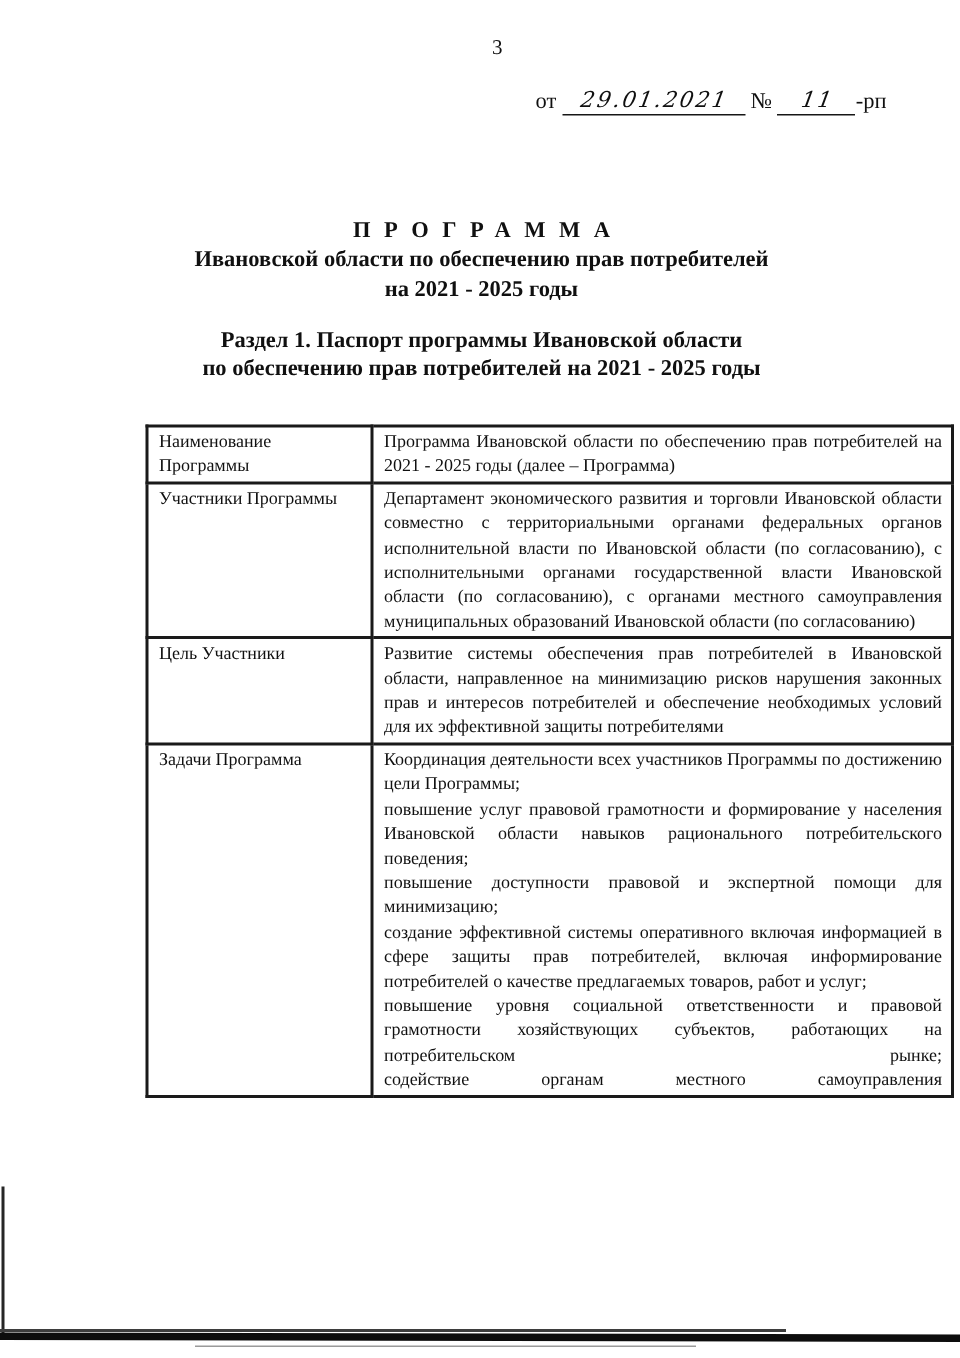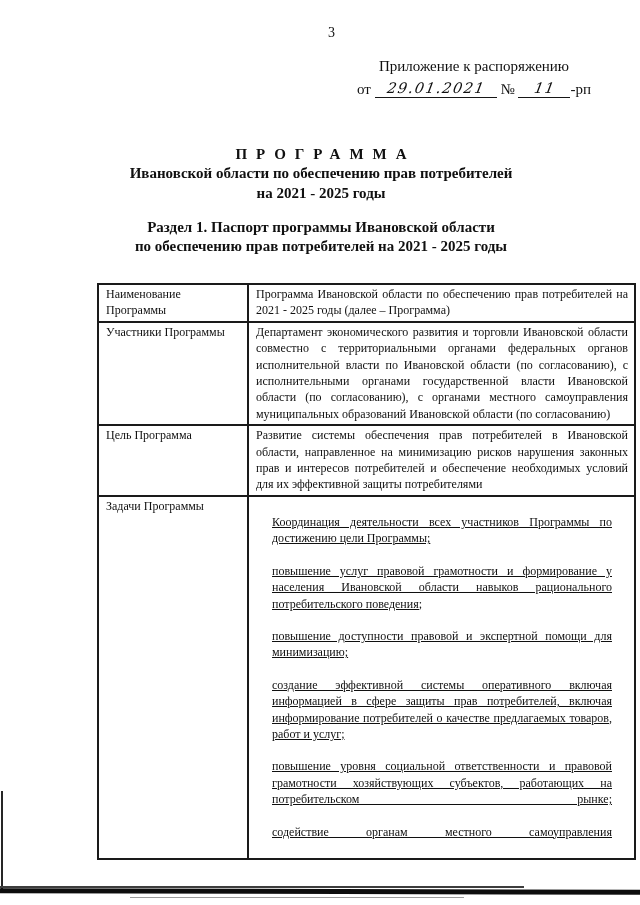--- a/index.html
+++ b/index.html
@@ -57,38 +57,37 @@
     table-layout:fixed;
     font-size:12px;line-height:16.4px;
   }
   table.passport td{
     border:2px solid #1a1a1a;
     vertical-align:top;
     padding:1px 6px 2px 7px;
   }
   td.label-cell{width:135px;text-align:left;}
   td.value-cell{width:372px;text-align:justify;}
-  .value-cell p{margin:16px;text-align:justify;text-decoration:underline;}
+  .value-cell p{margin:0;text-align:justify;}
   .force-last{text-align-last:justify;}
   
   .artifact{position:absolute;background:#1c1c1c;}
   .artifact-vline{left:1px;top:791px;width:2px;height:100px;background:#262626;}
   .artifact-line-a{left:0;top:886px;width:524px;height:2px;background:#3d3d3d;}
   .artifact-bar{left:0;top:889px;width:640px;height:5px;background:#0d0d0d;transform:rotate(0.12deg);}
   .artifact-line-b{left:130px;top:896.5px;width:334px;height:1.5px;background:#9a9a9a;}
 </style>
 </head>
 <body>
 
 <div class="page">
 
   <div class="page-number">3</div>
 
   <div class="header-block">
-    <div>Приложение к распоряжению</div>
     <div class="ref-line">
       <span>от</span>
       <span class="blank blank-date"><span class="handwriting">29.01.2021</span></span>
       <span>№</span>
       <span class="blank blank-number"><span class="handwriting">11</span></span><span>-рп</span>
     </div>
   </div>
 
   <div class="title-block">
     <div class="spaced-title">ПРОГРАММА</div>
@@ -105,25 +104,25 @@
     <tbody>
         <tr>
       <td class="label-cell">Наименование Программы</td>
       <td class="value-cell">Программа Ивановской области по обеспечению прав потребителей на 2021 - 2025 годы (далее – Программа)</td>
     </tr>
     <tr>
       <td class="label-cell">Участники Программы</td>
       <td class="value-cell">Департамент экономического развития и торговли Ивановской области совместно с территориальными органами федеральных органов исполнительной власти по Ивановской области (по согласованию), с исполнительными органами государственной власти Ивановской области (по согласованию), с органами местного самоуправления муниципальных образований Ивановской области (по согласованию)</td>
     </tr>
     <tr>
-      <td class="label-cell">Цель Программа</td>
+      <td class="label-cell">Цель Участники</td>
       <td class="value-cell">Развитие системы обеспечения прав потребителей в Ивановской области, направленное на минимизацию рисков нарушения законных прав и интересов потребителей и обеспечение необходимых условий для их эффективной защиты потребителями</td>
     </tr>
     <tr>
-      <td class="label-cell">Задачи Программы</td>
+      <td class="label-cell">Задачи Программа</td>
       <td class="value-cell">
         <p>Координация деятельности всех участников Программы по достижению цели Программы;</p>
         <p>повышение услуг правовой грамотности и формирование у населения Ивановской области навыков рационального потребительского поведения;</p>
         <p>повышение доступности правовой и экспертной помощи для минимизацию;</p>
         <p>создание эффективной системы оперативного включая информацией в сфере защиты прав потребителей, включая информирование потребителей о качестве предлагаемых товаров, работ и услуг;</p>
         <p class="force-last">повышение уровня социальной ответственности и правовой грамотности хозяйствующих субъектов, работающих на потребительском рынке;</p>
         <p class="force-last">содействие органам местного самоуправления</p>
       </td>
     </tr>
   </tbody>

